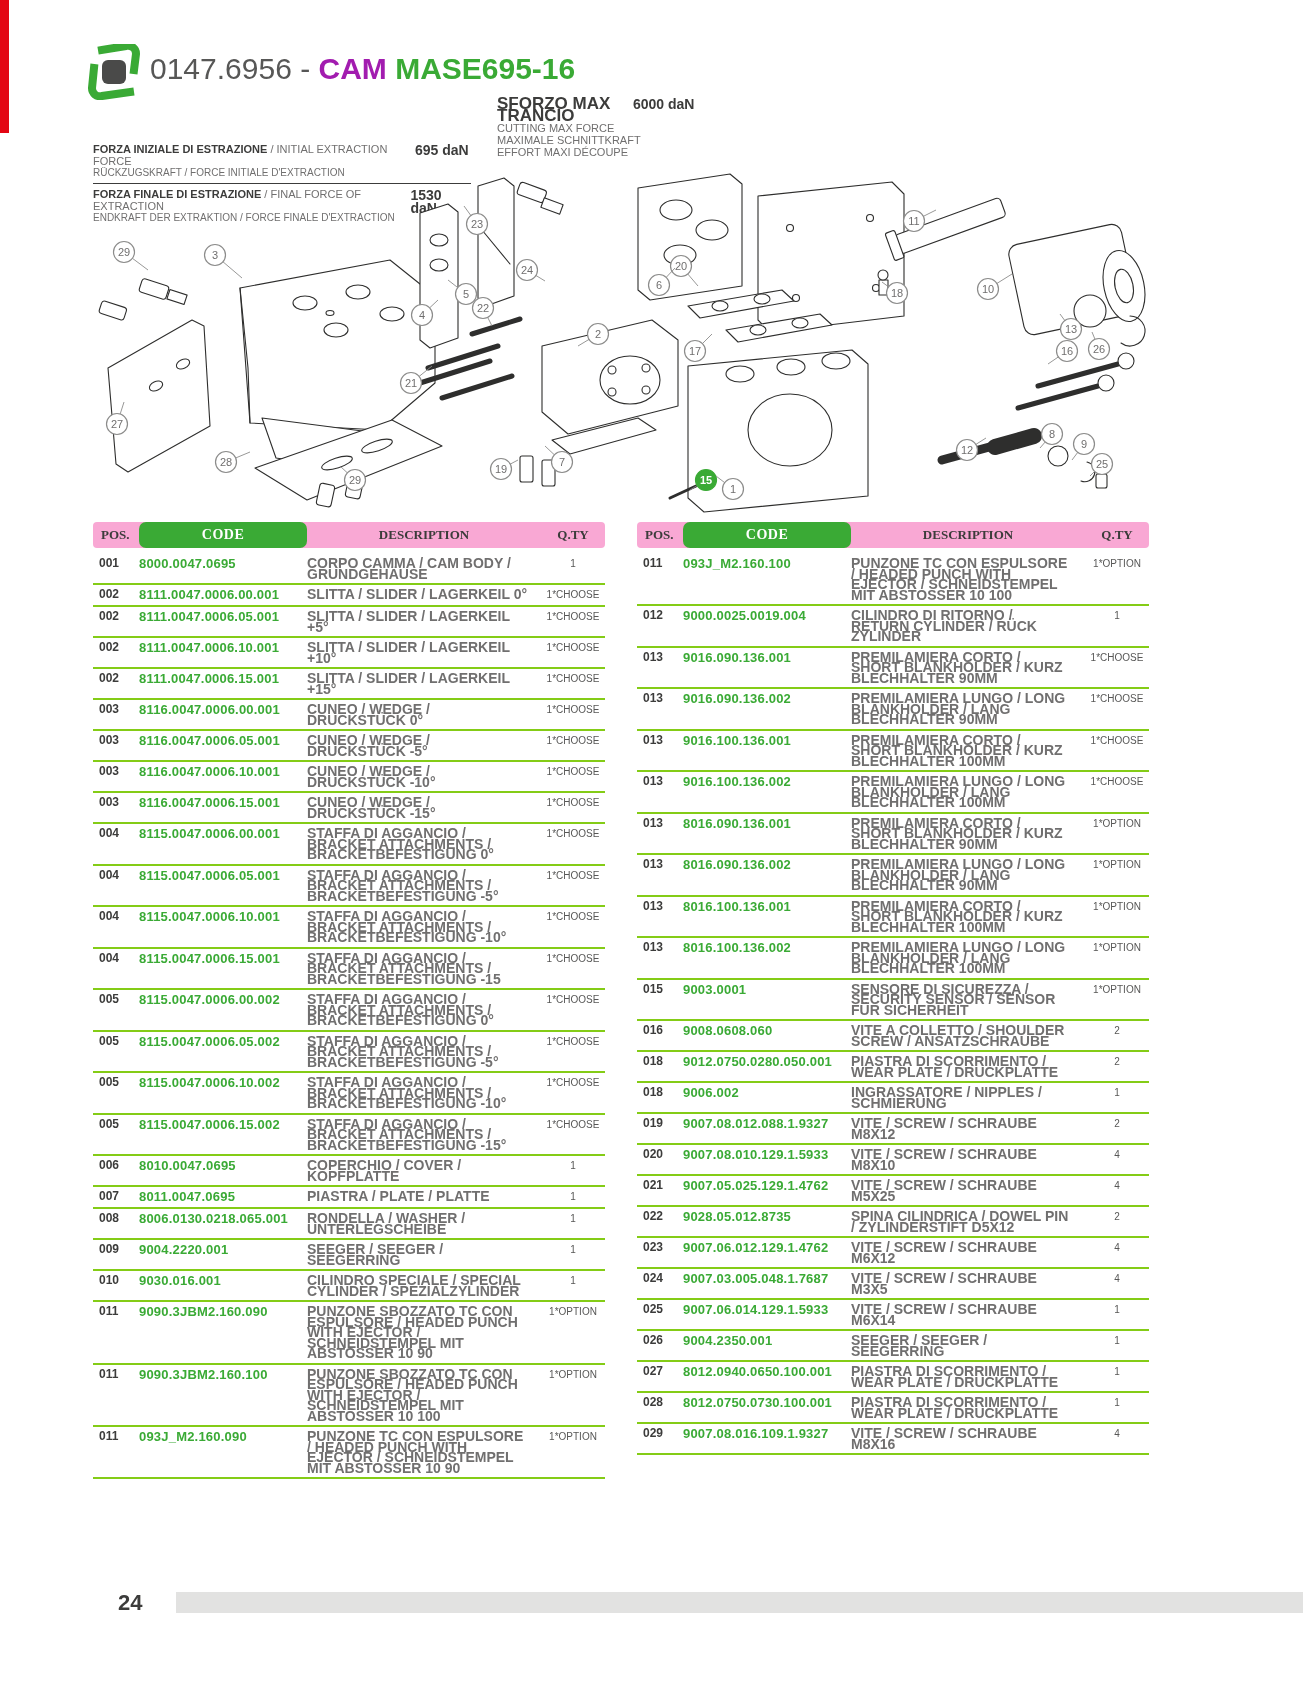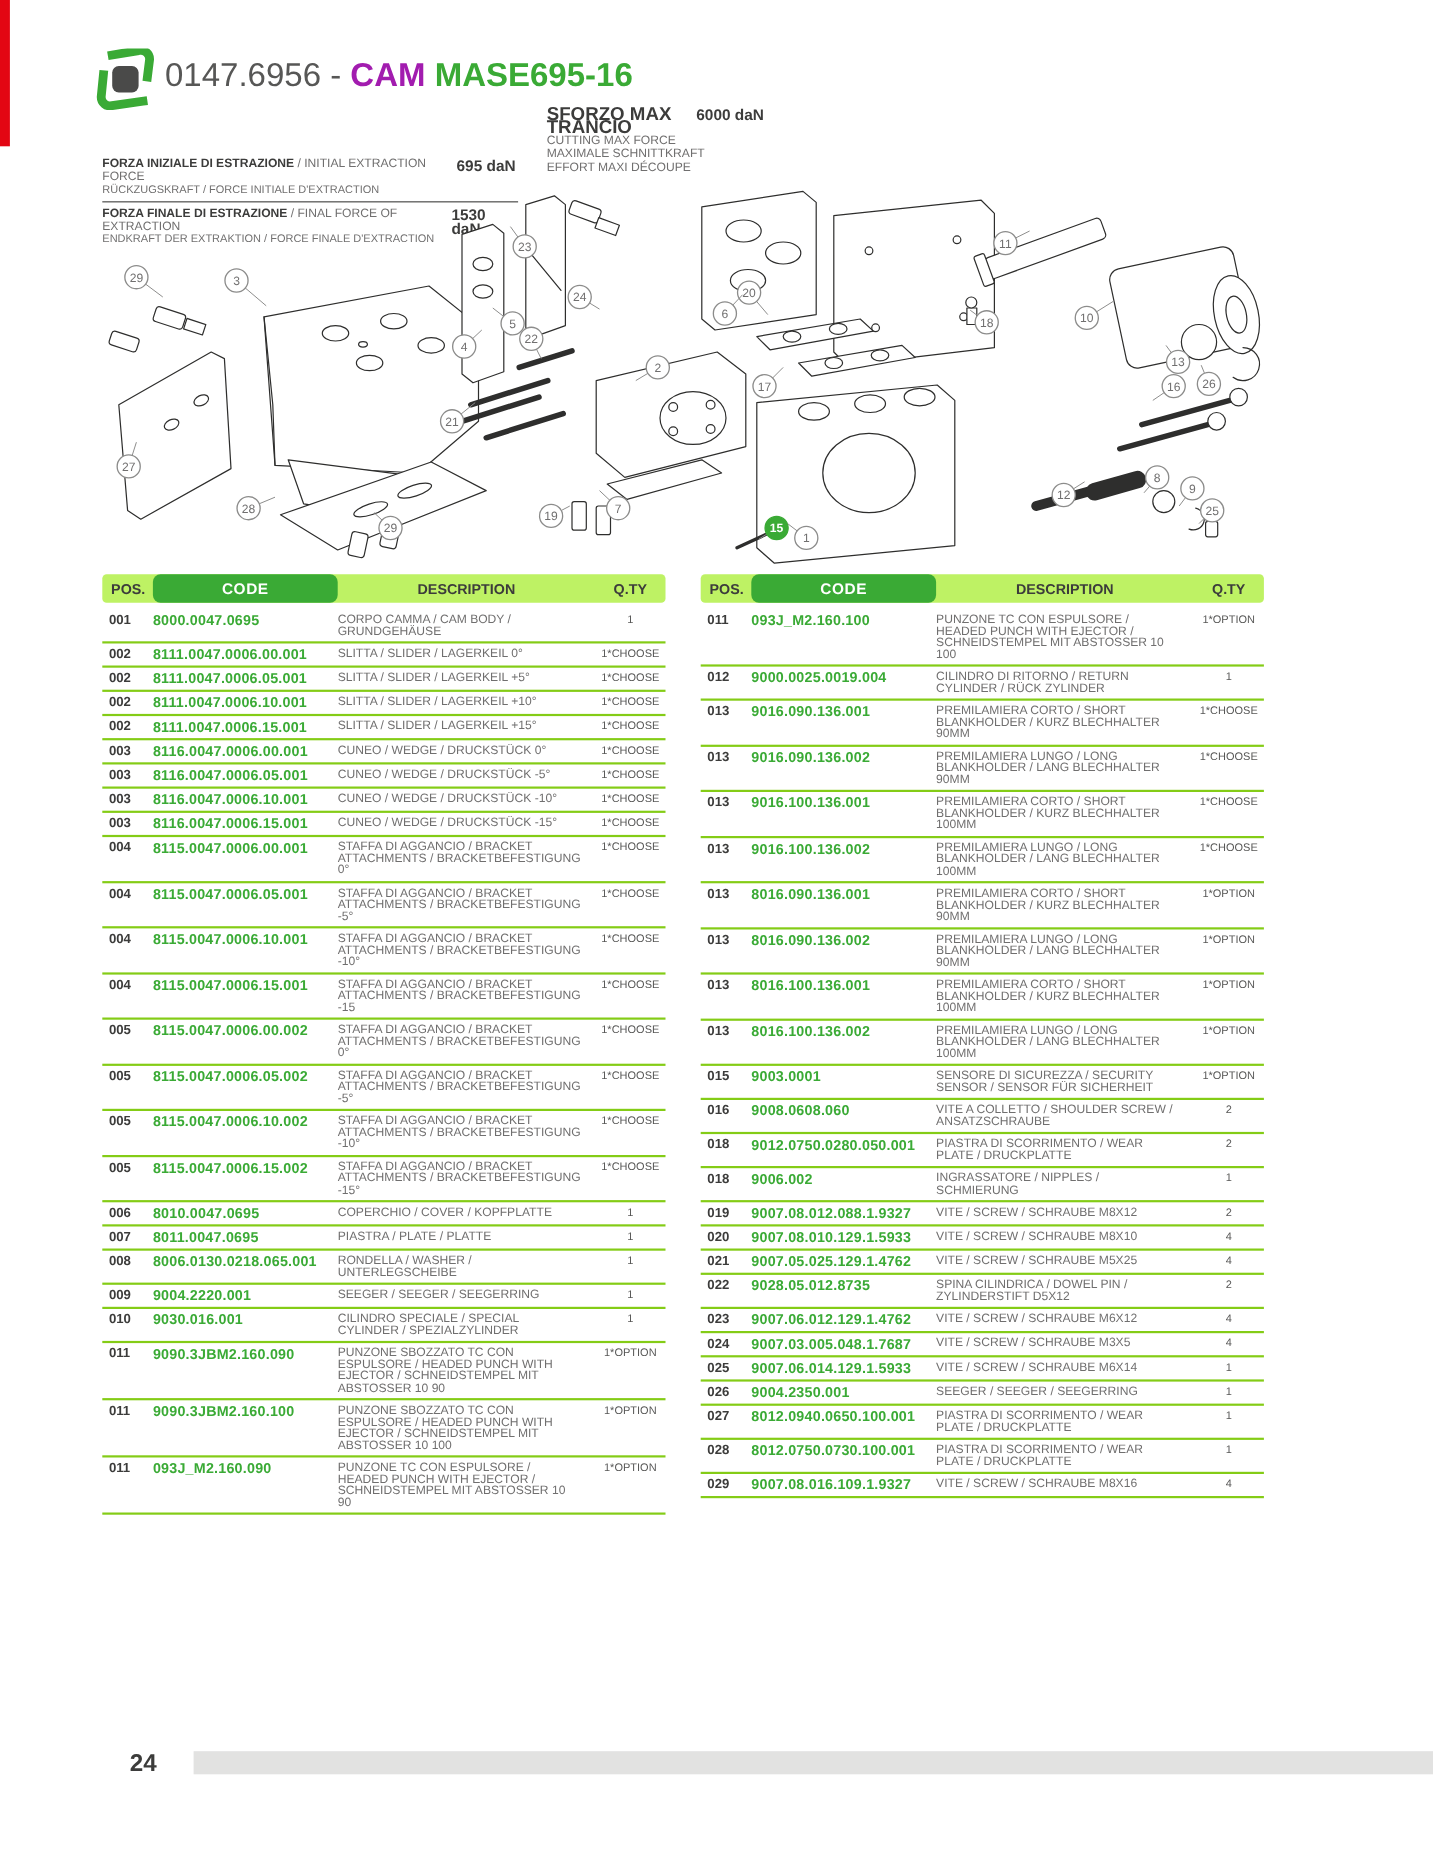--- a/index.html
+++ b/index.html
@@ -30,32 +30,32 @@
   .specs-right .val{font-size:14px;font-weight:700;color:#3c3c3b;line-height:13px;}
   .specs-right .sub{font-size:11px;color:#706f6f;line-height:11.5px;margin-top:0.5px;}
 
   #diagram{position:absolute;left:90px;top:168px;width:1120px;height:350px;}
   #diagram svg{display:block;}
 
   .ptable{position:absolute;top:522px;width:512px;}
   #table-left{left:93px;}
   #table-right{left:637px;}
   .phead{display:grid;grid-template-columns:46px 168px 1fr 64px;align-items:center;height:26px;
-         background:#bef264;border-radius:4px;margin-bottom:6px;}
+         background:#f9a8d4;border-radius:4px;margin-bottom:6px;font-family:Liberation Serif, serif;}
   .h-pos{padding-left:8px;font-weight:700;font-size:13px;color:#3c3c3b;}
   .h-code{background:#3aaa35;color:#fff;border-radius:7px;height:26px;line-height:26px;
           text-align:center;font-weight:700;font-size:14px;letter-spacing:0.5px;}
   .h-desc{text-align:center;font-weight:700;font-size:13px;color:#3c3c3b;}
   .h-qty{text-align:center;font-weight:700;font-size:13px;color:#3c3c3b;}
 
   .prow{display:grid;grid-template-columns:46px 168px 1fr 64px;align-items:start;
         border-bottom:2px solid #84cc16;padding:3px 0 4px 0;}
   .c-pos{padding-left:6px;font-weight:700;font-size:12px;color:#3c3c3b;line-height:12px;}
   .c-code{font-weight:700;font-size:13px;color:#3aaa35;line-height:13px;letter-spacing:0.2px;}
-  .c-desc{font-size:11px;line-height:10.5px;color:#706f6f;padding-right:12px;padding-top:1px;}
+  .c-desc{font-size:14px;line-height:10.5px;color:#706f6f;padding-right:12px;padding-top:1px;font-weight:bold;}
   .c-qty{font-size:10px;color:#575756;text-align:center;padding-top:1px;line-height:11px;}
 
   .page-num{position:absolute;left:118px;top:1590px;font-size:22px;font-weight:700;color:#3c3c3b;}
   .footer-bar{position:absolute;left:176px;top:1592px;width:1127px;height:21px;background:#e2e2e1;}
 </style>
 </head>
 <body>
 
 <div id="page">
 

